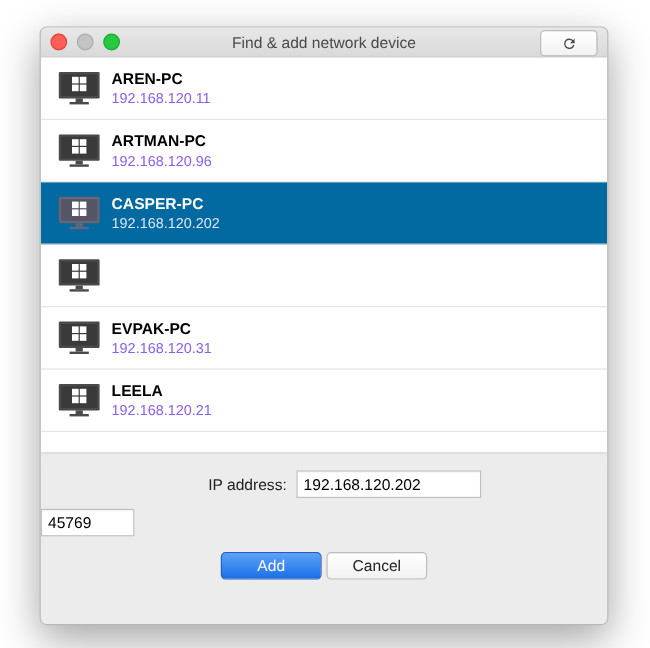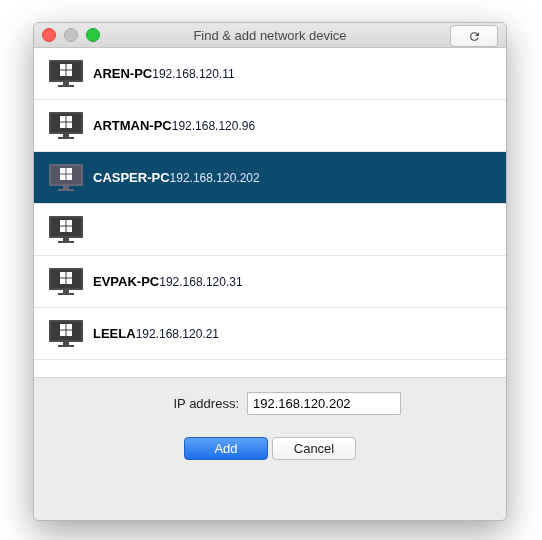--- a/index.html
+++ b/index.html
@@ -78,36 +78,36 @@
   }
   .device-row {
     display: flex;
     align-items: center;
     height: 51px;
     padding: 0 12px;
     border-bottom: 1px solid #e5e5e5;
     cursor: pointer;
   }
   .device-row.selected {
-    background: #0c4a6e;
+    background: #0369a1;
     color: #fff;
   }
   .device-row.selected .device-ip { color: #dce6fb; }
   .device-icon {
     width: 39px;
     height: 32px;
     display: flex;
     align-items: center;
     justify-content: center;
     margin-right: 8px;
   }
   .device-icon svg { width: 36px; height: 30px; }
-  .device-text { display: flex; flex-direction: row; line-height: 1.2; }
+  .device-text { display: flex; flex-direction: column; line-height: 1.2; }
   .device-name { font-weight: 600; font-size: 13px; }
-  .device-ip { font-size: 12px; color: #0f172a; margin-top: 1px; }
+  .device-ip { font-size: 12px; color: #8b5cf6; margin-top: 1px; }
   .selected .device-name { font-weight: 700; }
 
   .form-area {
     position: absolute;
     left: 0; right: 0; bottom: 0;
     height: 128px;
     background: #ececec;
     border-top: 1px solid #d4d4d4;
     padding-top: 14px;
   }
@@ -288,20 +288,21 @@
         </div>
       </div>
     </div>
 
   <div class="form-area">
     <div class="form-row">
       <div class="form-label">IP address:</div>
       <input class="form-input ip" value="192.168.120.202" style="">
     </div>
     <div class="form-row">
+      <input class="form-input port" value="45769" style="">
     </div>
     <div class="button-row">
       <div class="btn btn-primary">Add</div>
       <div class="btn btn-default">Cancel</div>
     </div>
   </div>
 
 </div>
 
 </body></html>

